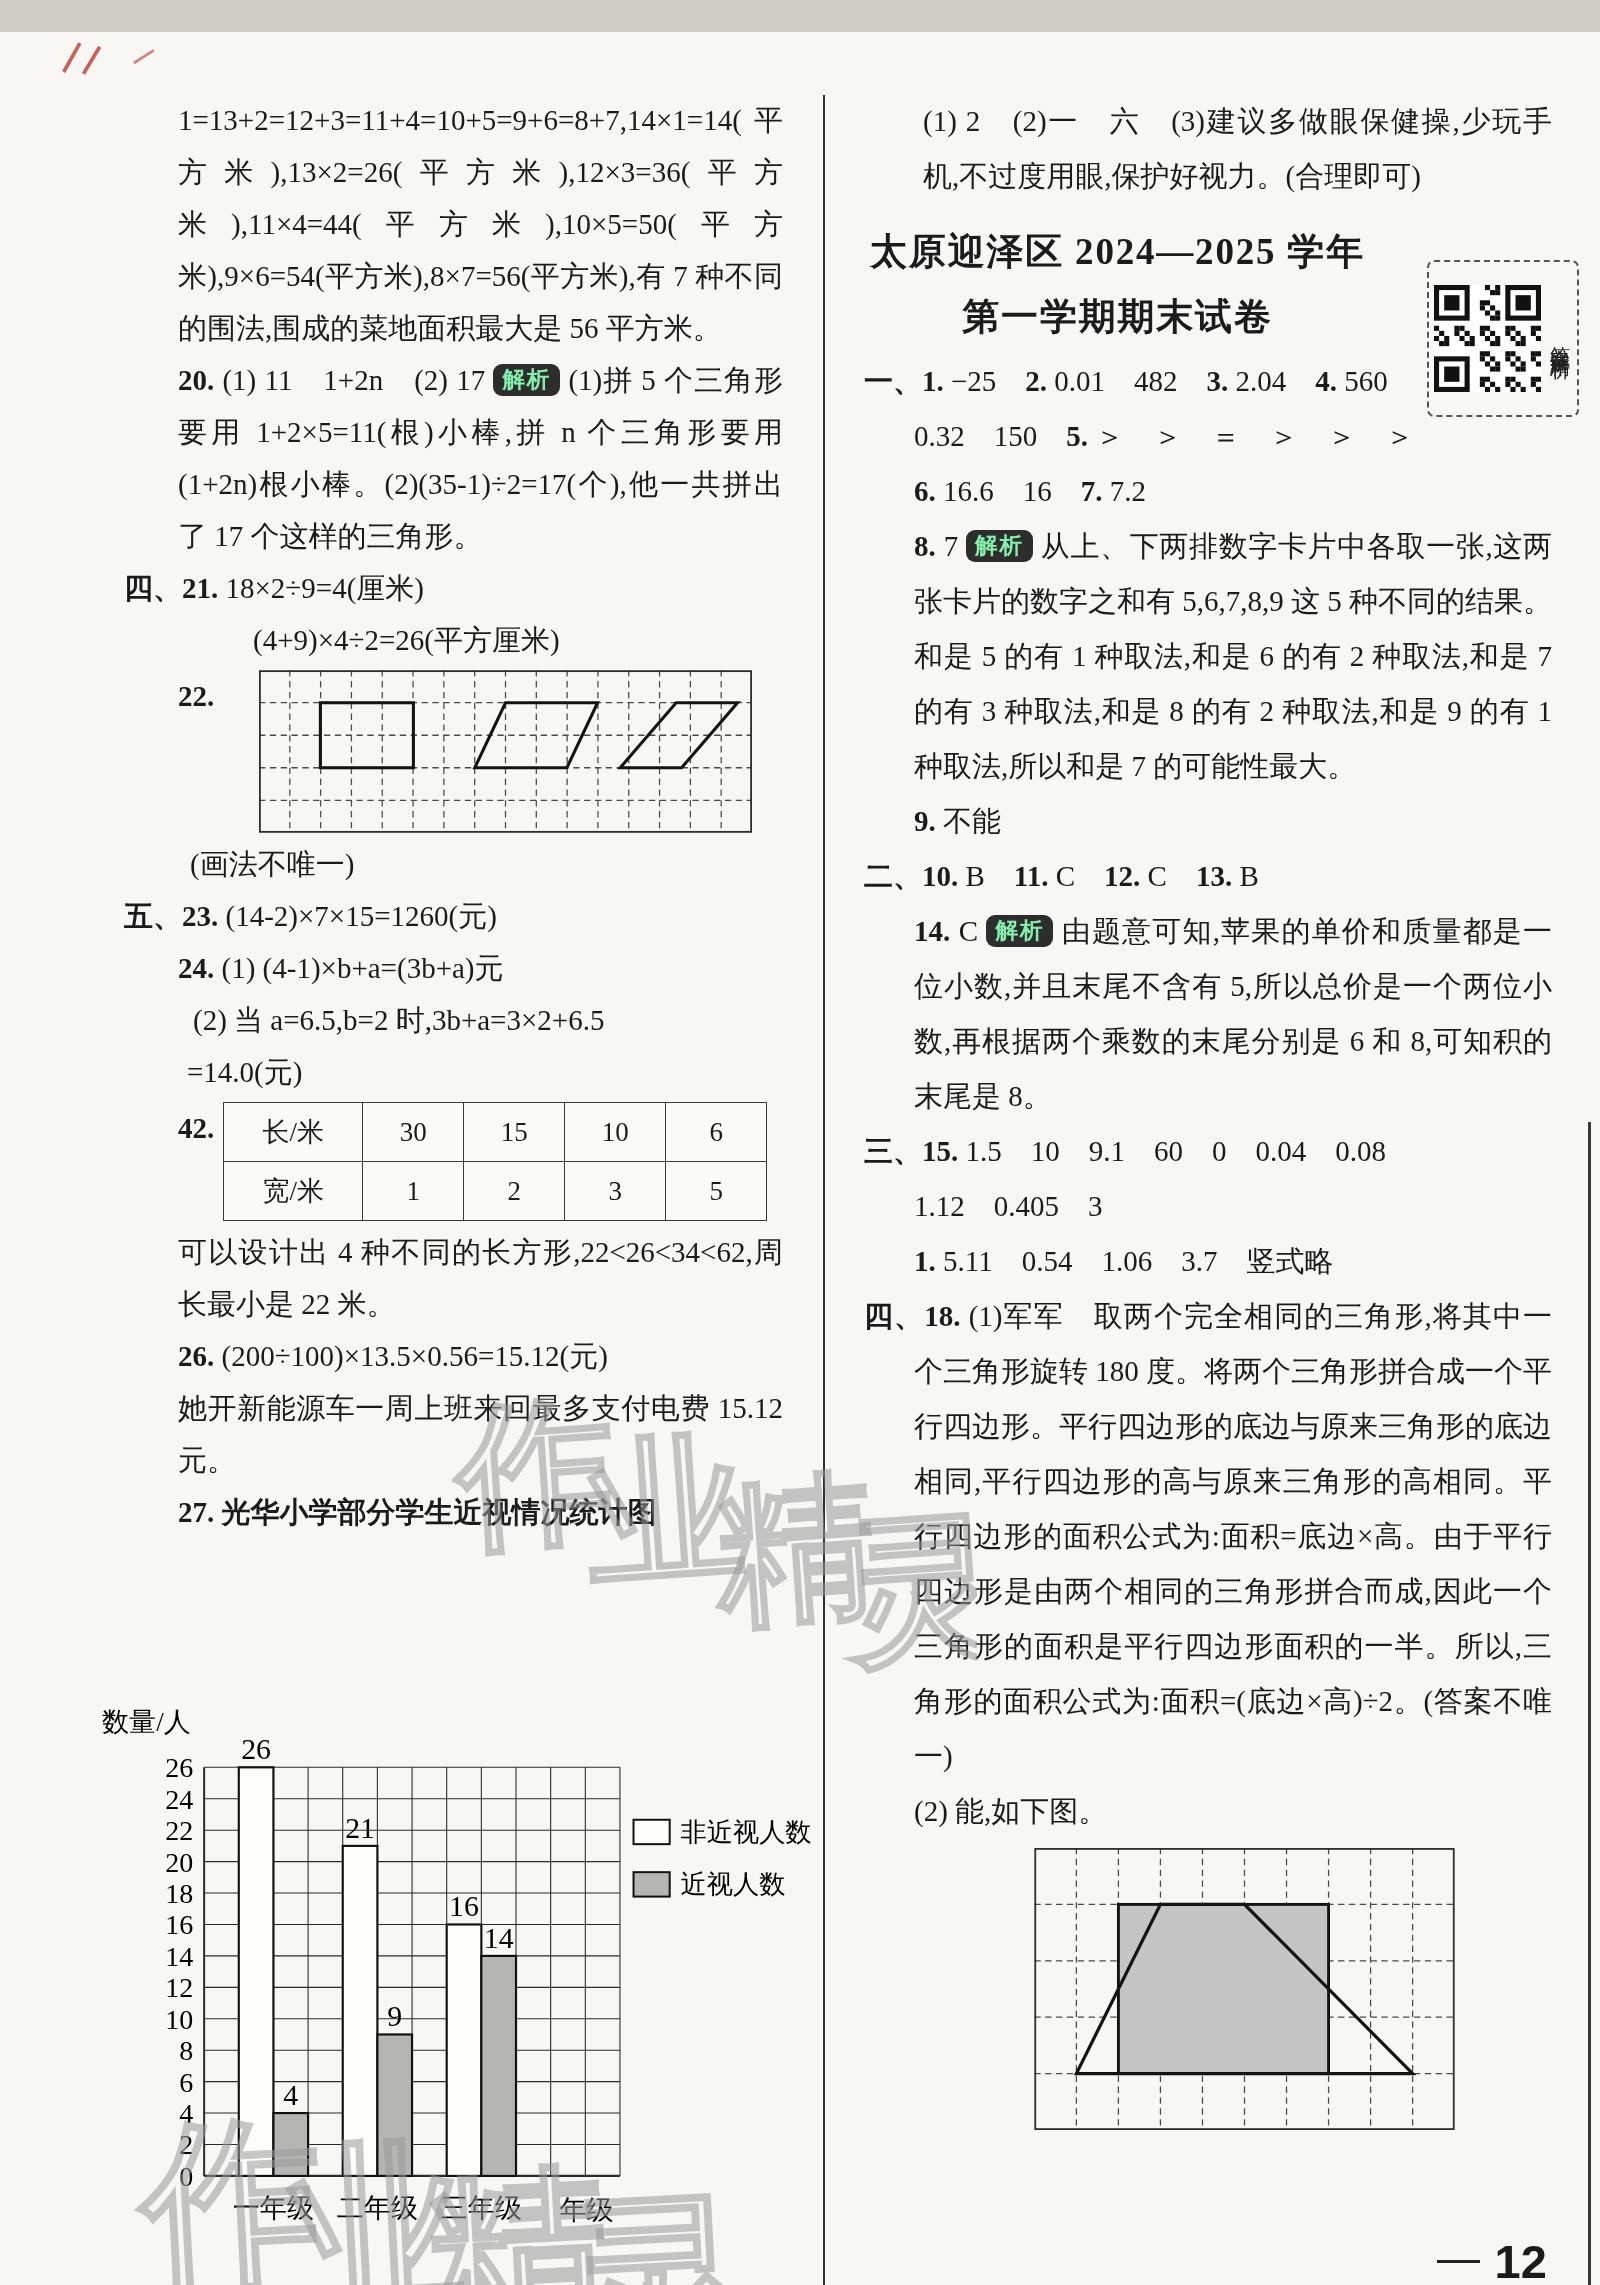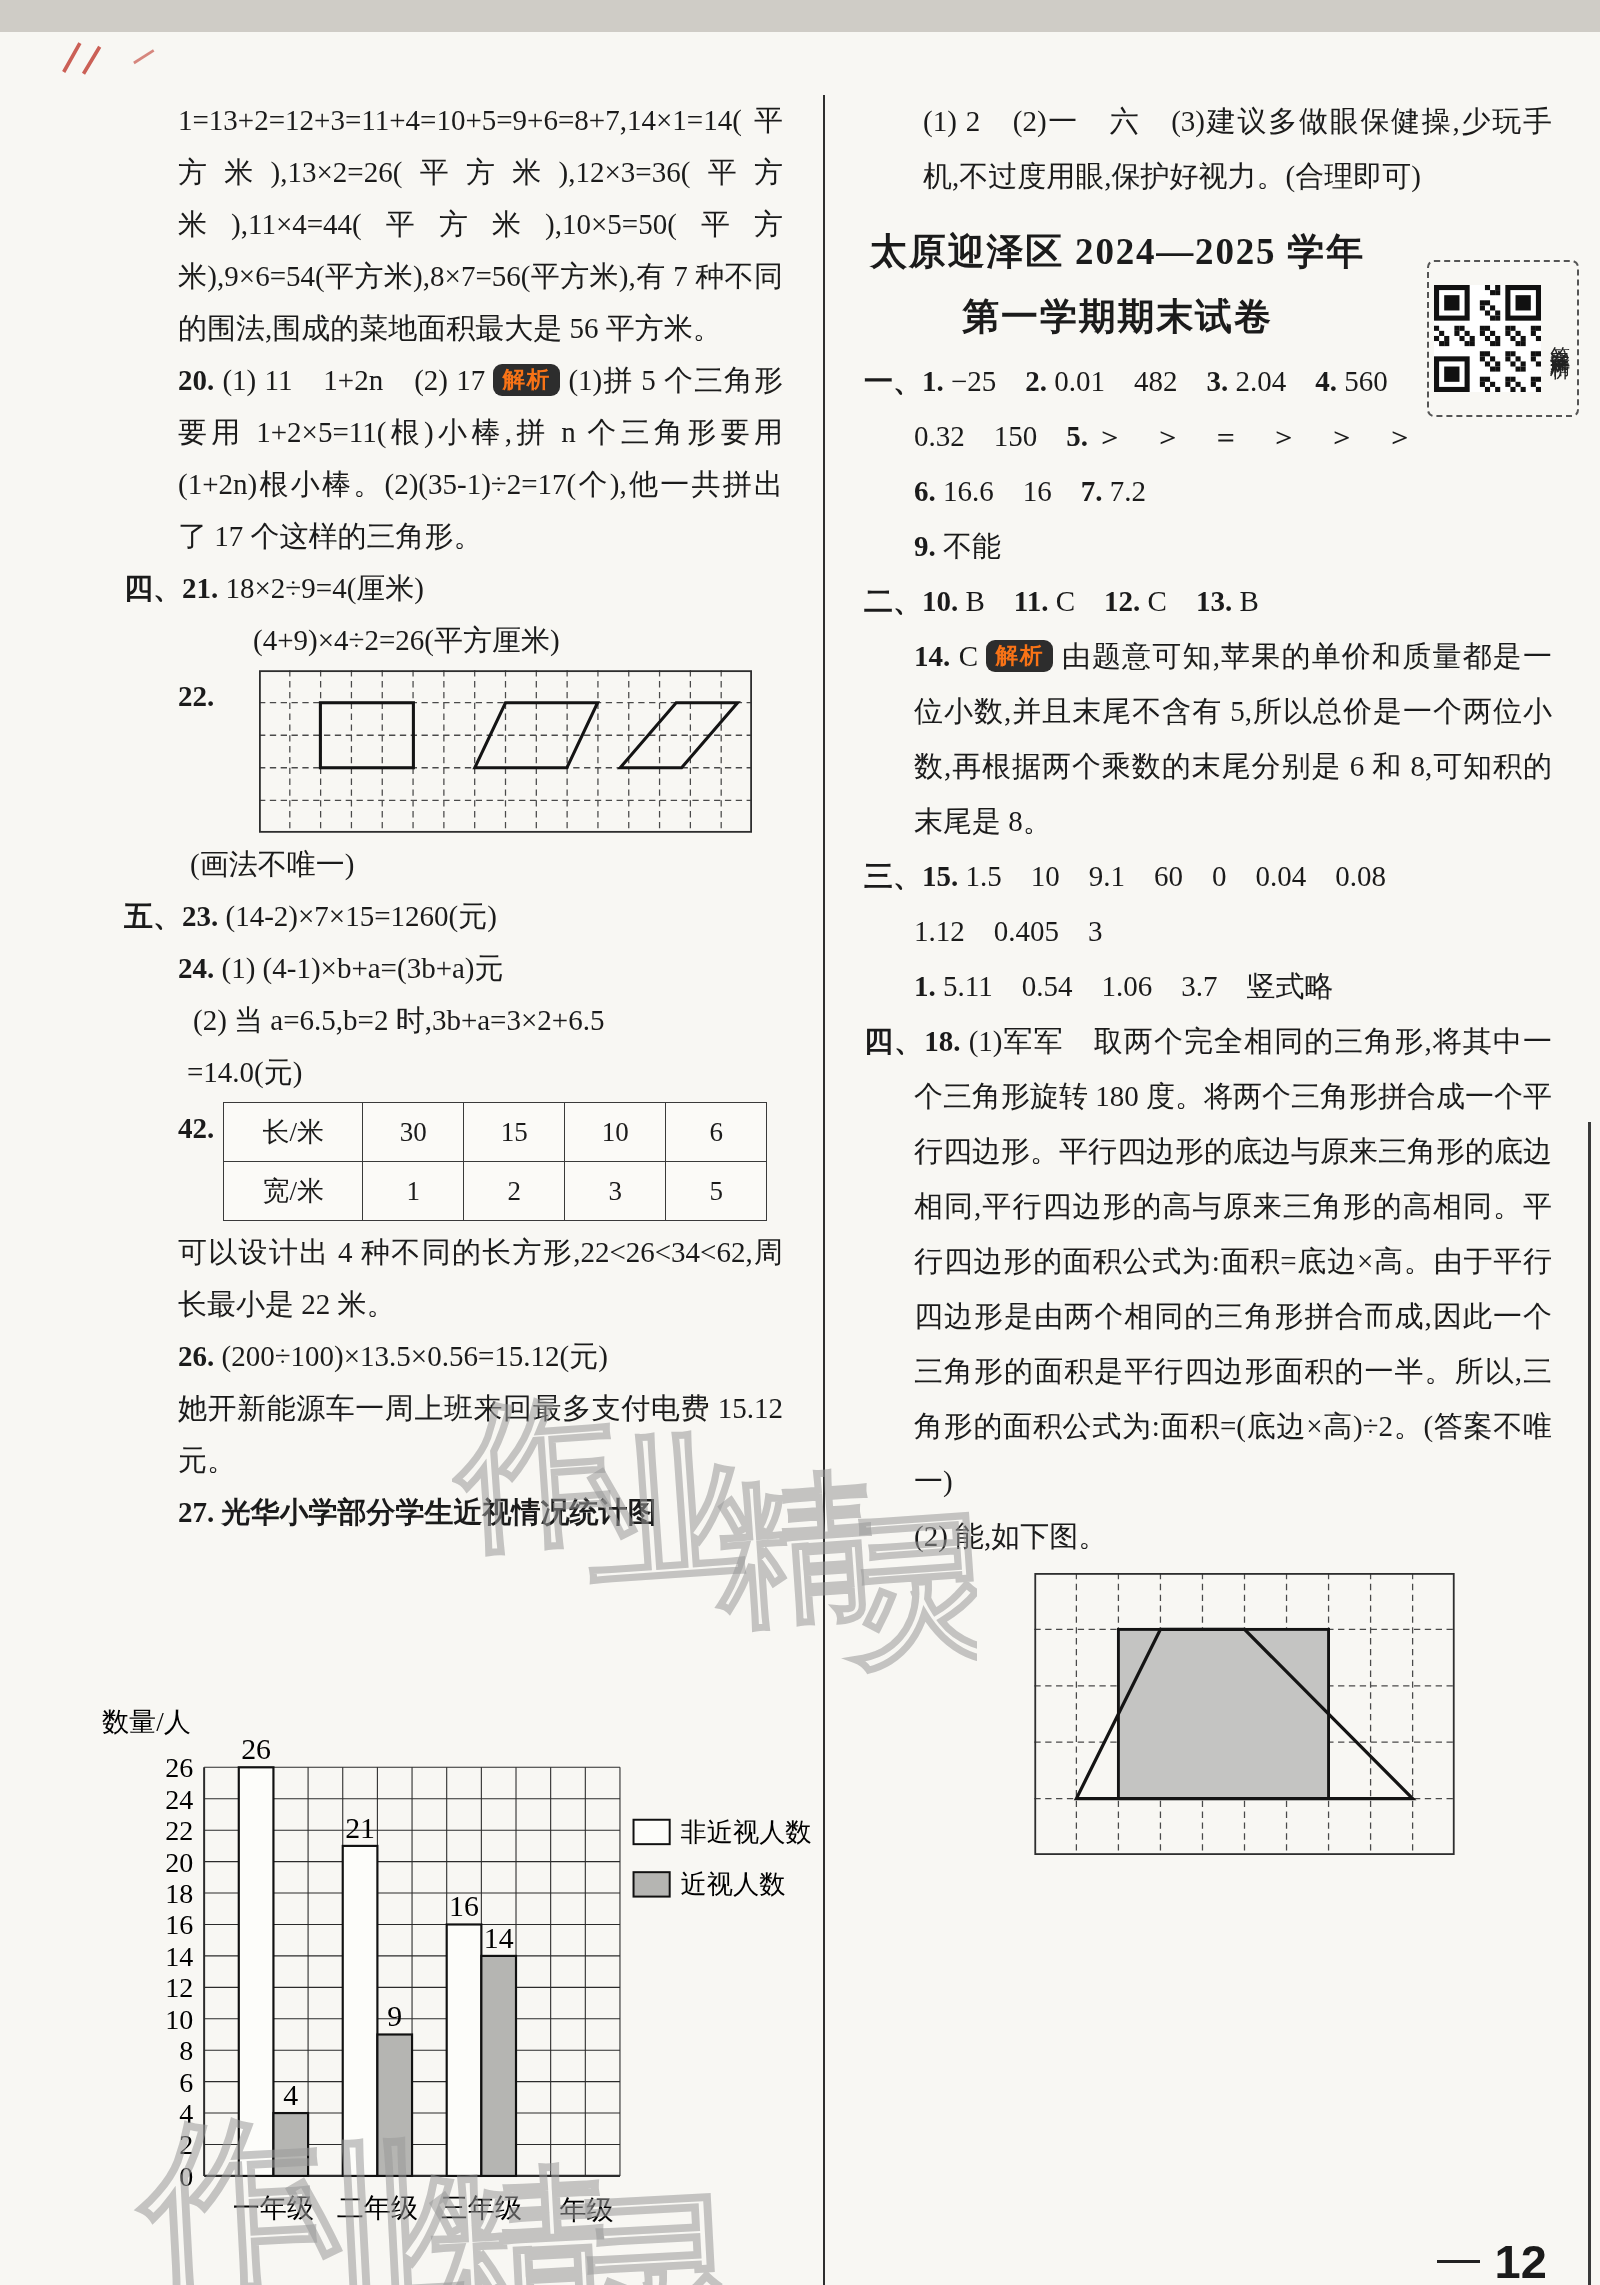--- a/index.html
+++ b/index.html
@@ -4,21 +4,21 @@
 <style>
   html,body{margin:0;padding:0;background:#cfccc6;}
   .page{position:relative;width:1600px;height:2285px;background:#f8f7f3;overflow:hidden;
         font-family:"Liberation Serif","DejaVu Serif",serif;color:#1b1b1b;margin-top:32px;}
   
   .col{position:absolute;top:62px;}
   .col-left{left:59px;width:724px;font-size:29px;line-height:52px;}
   .col-right{left:819px;width:733px;font-size:29px;line-height:55px;}
   .para{margin:0;text-align:justify;}
   b.num{font-weight:700;}
-  .badge{display:inline-block;background:#2d2d2d;color:#f97316;font-size:22.6px;line-height:32px;
+  .badge{display:inline-block;background:#2d2d2d;color:#86efac;font-size:22.6px;line-height:32px;
          padding:0 9px;border-radius:9px;letter-spacing:1.8px;vertical-align:2.7px;font-weight:700;}
   .bold-line span{font-weight:700;}
   
   .qrow{display:flex;align-items:flex-start;padding-left:119px;margin:3.6px 0 5.4px;}
   .qrow b{flex:0 0 auto;}
   .qrow .fig{margin-left:45px;}
   
   table.t25{border-collapse:collapse;margin-left:9px;background:#fbfaf7;}
   .t25 td{border:1.8px solid #3a3a3a;text-align:center;font-size:27px;padding:0;height:58px;}
   .t25 td.h{width:138px;}
@@ -213,20 +213,21 @@
 
     <div class="title-wrap">
       <div class="title-line">太原迎泽区 2024—2025 学年</div>
       <div class="title-line">第一学期期末试卷</div>
     </div>
 
     <div id="rightB">
         <div class="para" style="padding-left: 95px; text-indent: -50px;"><b class="num">一、1.</b><span> −25　</span><b class="num">2.</b><span> 0.01　482　</span><b class="num">3.</b><span> 2.04　</span><b class="num">4.</b><span> 560</span></div>
         <div class="para" style="padding-left: 95px; text-indent: 0px;"><span>0.32　150　</span><b class="num">5.</b><span> ＞　＞　＝　＞　＞　＞</span></div>
         <div class="para" style="padding-left: 95px; text-indent: 0px;"><b class="num">6.</b><span> 16.6　16　</span><b class="num">7.</b><span> 7.2</span></div>
+        <div class="para" style="padding-left: 95px; text-indent: 0px;"><b class="num">8.</b><span> 7 </span><span class="badge">解析</span><span> 从上、下两排数字卡片中各取一张,这两张卡片的数字之和有 5,6,7,8,9 这 5 种不同的结果。和是 5 的有 1 种取法,和是 6 的有 2 种取法,和是 7 的有 3 种取法,和是 8 的有 2 种取法,和是 9 的有 1 种取法,所以和是 7 的可能性最大。</span></div>
         <div class="para" style="padding-left: 95px; text-indent: 0px;"><b class="num">9.</b><span> 不能</span></div>
         <div class="para" style="padding-left: 95px; text-indent: -50px;"><b class="num">二、10.</b><span> B　</span><b class="num">11.</b><span> C　</span><b class="num">12.</b><span> C　</span><b class="num">13.</b><span> B</span></div>
         <div class="para" style="padding-left: 95px; text-indent: 0px;"><b class="num">14.</b><span> C </span><span class="badge">解析</span><span> 由题意可知,苹果的单价和质量都是一位小数,并且末尾不含有 5,所以总价是一个两位小数,再根据两个乘数的末尾分别是 6 和 8,可知积的末尾是 8。</span></div>
         <div class="para" style="padding-left: 95px; text-indent: -50px;"><b class="num">三、15.</b><span> 1.5　10　9.1　60　0　0.04　0.08</span></div>
         <div class="para" style="padding-left: 95px; text-indent: 0px;"><span>1.12　0.405　3</span></div>
         <div class="para" style="padding-left: 95px; text-indent: 0px;"><b class="num">1.</b><span> 5.11　0.54　1.06　3.7　竖式略</span></div>
         <div class="para" style="padding-left: 95px; text-indent: -50px;"><b class="num">四、18.</b><span> (1)军军　取两个完全相同的三角形,将其中一个三角形旋转 180 度。将两个三角形拼合成一个平行四边形。平行四边形的底边与原来三角形的底边相同,平行四边形的高与原来三角形的高相同。平行四边形的面积公式为:面积=底边×高。由于平行四边形是由两个相同的三角形拼合而成,因此一个三角形的面积是平行四边形面积的一半。所以,三角形的面积公式为:面积=(底边×高)÷2。(答案不唯一)</span></div>
         <div class="para" style="padding-left: 95px; text-indent: 0px;"><span>(2) 能,如下图。</span></div>
       </div>
 

